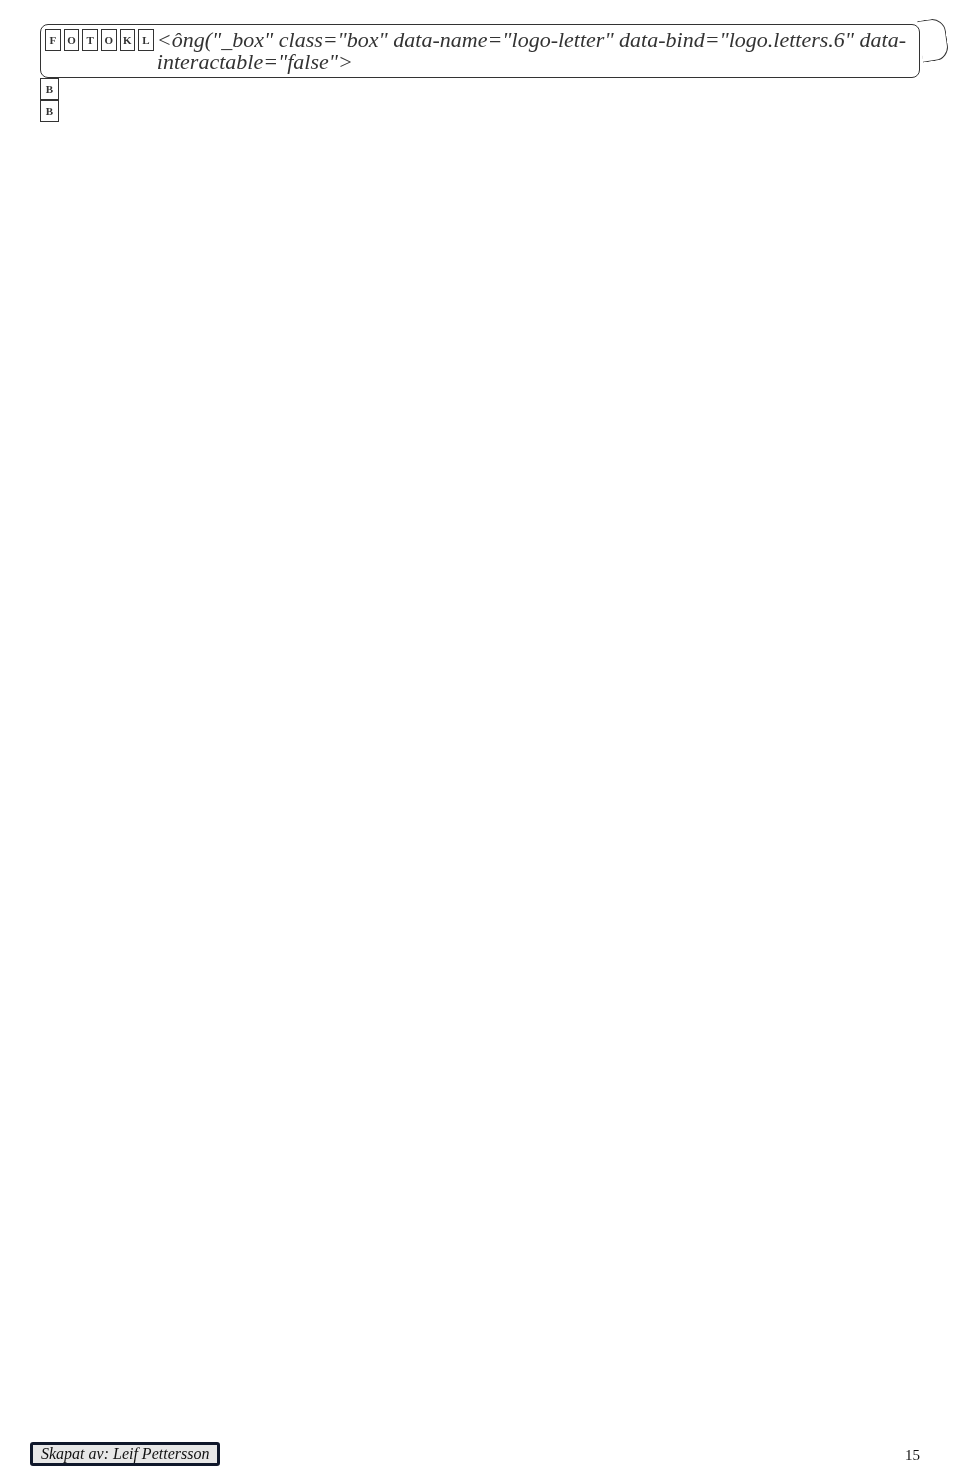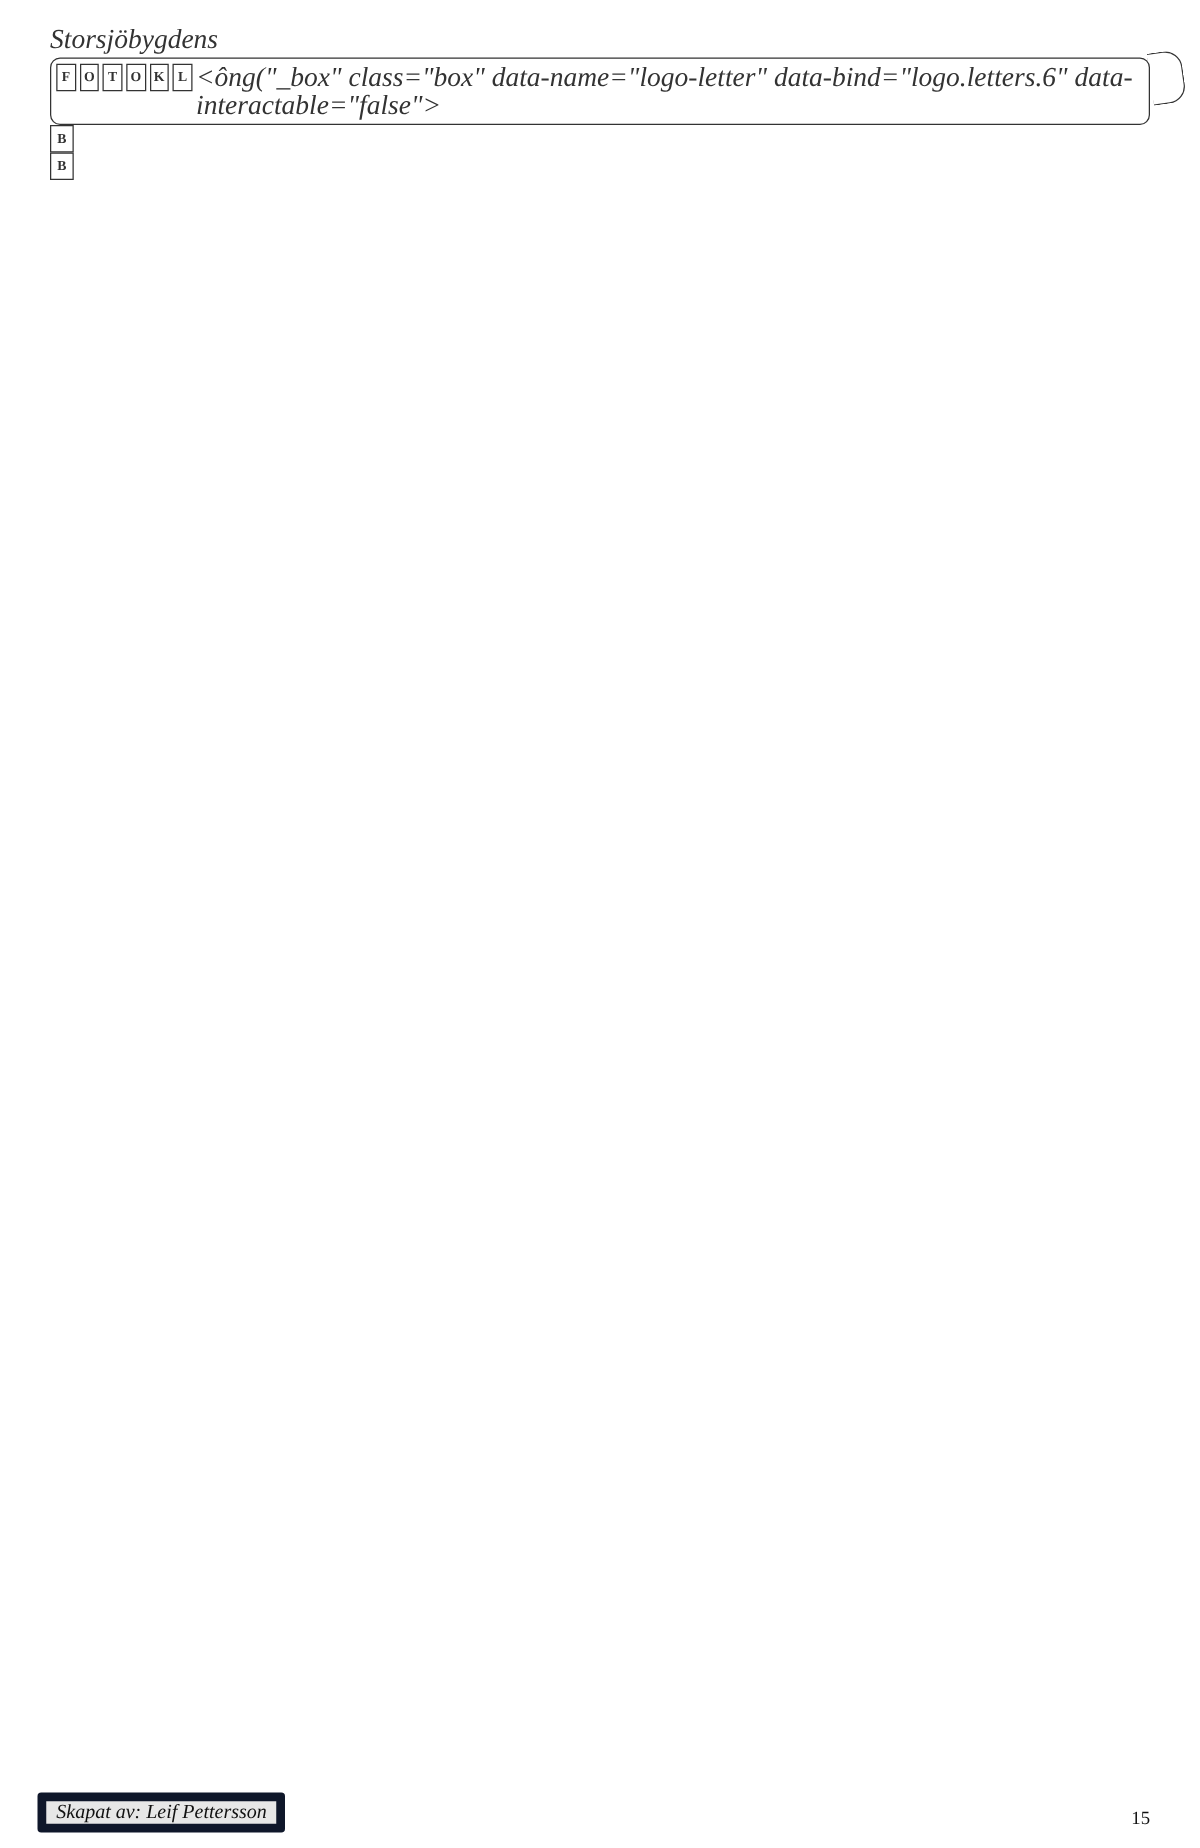--- a/index.html
+++ b/index.html
@@ -49,33 +49,32 @@
     font-size: 11px;
     font-family: Georgia, serif;
     font-style: normal;
     text-align: center;
     line-height: 20px;
     font-weight: bold;
   }
   .footer-credit{
     position:absolute;bottom:12px;left:30px;
     font-family:"Brush Script MT",cursive;font-style:italic;font-size:16px;
-    background:#e7e7e7;padding:0 8px;border:7px solid #0f172a;border-radius:3px;
+    background:#e7e7e7;padding:0 8px;border:3px solid #0f172a;border-radius:3px;
   }
   .pagenum{
     position:absolute;bottom:14px;right:40px;font-size:15px;text-align:center;
   }
 </style>
 </head>
 <body>
 
 <div class="page">
 
   <div class="logo">
-    <div>Storsjöbygdens</div>
     <div class="boxes">
       <div class="box">F</div>
       <div class="box">O</div>
       <div class="box">T</div>
       <div class="box">O</div>
       <div class="box">K</div>
       <div class="box">L</div>
       &lt;ông("_box" class="box" data-name="logo-letter" data-bind="logo.letters.6" data-interactable="false"&gt;</div>
       <div class="box">B</div>
       <div class="box">B</div>

